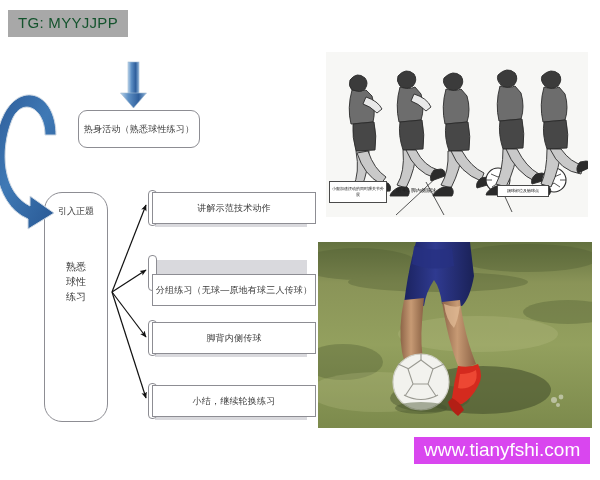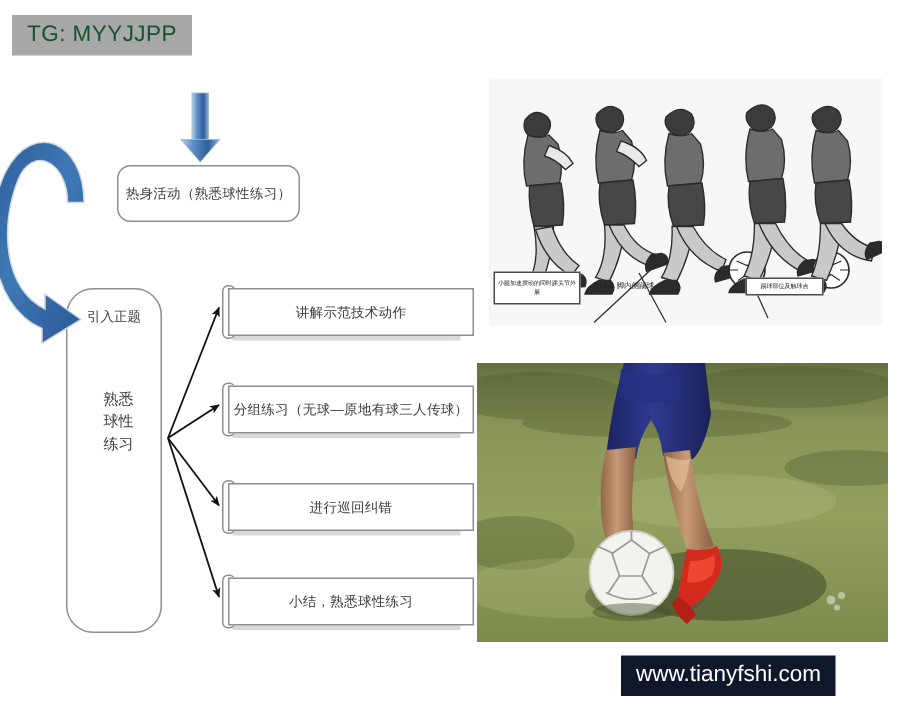--- a/index.html
+++ b/index.html
@@ -31,38 +31,38 @@
     line-height: 18px;
     white-space: nowrap;
   }
 
   
   #watermark {
     position: absolute;
     left: 414px;
     top: 437px;
     padding: 4px 10px 5px 10px;
-    background: #0f172a;
+    background: #d946ef;
     color: #ffffff;
-    font-size: 15px;
+    font-size: 19px;
     line-height: 18px;
     white-space: nowrap;
   }
 
   
   .flow-box {
     position: absolute;
     box-sizing: border-box;
     border: 1px solid #8d8d93;
     background: #ffffff;
     color: #3a3a3a;
     display: flex;
     align-items: center;
     justify-content: center;
-    text-align: right;
+    text-align: center;
   }
   #box-warmup {
     left: 78px;
     top: 110px;
     width: 122px;
     height: 38px;
     border-radius: 9px;
     font-size: 9px;
     letter-spacing: 0.2px;
   }
@@ -119,21 +119,21 @@
   .step-shadow {
     position: absolute;
     width: 152px;
     height: 32px;
     background: #d9d9dd;
   }
 
   #step-1 { left: 152px; top: 192px; }
   #step-1-spine { left: 148px; top: 190px; }
   #step-1-shadow { left: 155px; top: 195px; }
-  #step-2 { left: 152px; top: 257px; }
+  #step-2 { left: 152px; top: 274px; }
   #step-2-spine { left: 148px; top: 255px; }
   #step-2-shadow { left: 155px; top: 260px; }
   #step-3 { left: 152px; top: 322px; }
   #step-3-spine { left: 148px; top: 320px; }
   #step-3-shadow { left: 155px; top: 325px; }
   #step-4 { left: 152px; top: 385px; }
   #step-4-spine { left: 148px; top: 383px; }
   #step-4-shadow { left: 155px; top: 388px; }
 
   
@@ -220,25 +220,25 @@
   <div class="step-shadow" id="step-1-shadow"></div>
   <div class="step-spine" id="step-1-spine"></div>
   <div class="step-box" id="step-1">讲解示范技术动作</div>
 
   <div class="step-shadow" id="step-2-shadow"></div>
   <div class="step-spine" id="step-2-spine"></div>
   <div class="step-box" id="step-2">分组练习（无球—原地有球三人传球）</div>
 
   <div class="step-shadow" id="step-3-shadow"></div>
   <div class="step-spine" id="step-3-spine"></div>
-  <div class="step-box" id="step-3">进行巡回纠错</div>
+  <div class="step-box" id="step-3">脚背内侧传球</div>
 
   <div class="step-shadow" id="step-4-shadow"></div>
   <div class="step-spine" id="step-4-spine"></div>
-  <div class="step-box" id="step-4">小结，熟悉球性练习</div>
+  <div class="step-box" id="step-4">小结，继续轮换练习</div>
 
   <svg id="arrow-layer" viewBox="0 0 600 480">
     <defs>
       <linearGradient id="blueArrowGrad" x1="0" y1="0" x2="1" y2="0">
         <stop offset="0%" stop-color="#b9d3ea"></stop>
         <stop offset="30%" stop-color="#5d8fc4"></stop>
         <stop offset="70%" stop-color="#2f5f9c"></stop>
         <stop offset="100%" stop-color="#8fb4d8"></stop>
       </linearGradient>
       <linearGradient id="curveArrowGrad" x1="0" y1="0" x2="0" y2="1">

